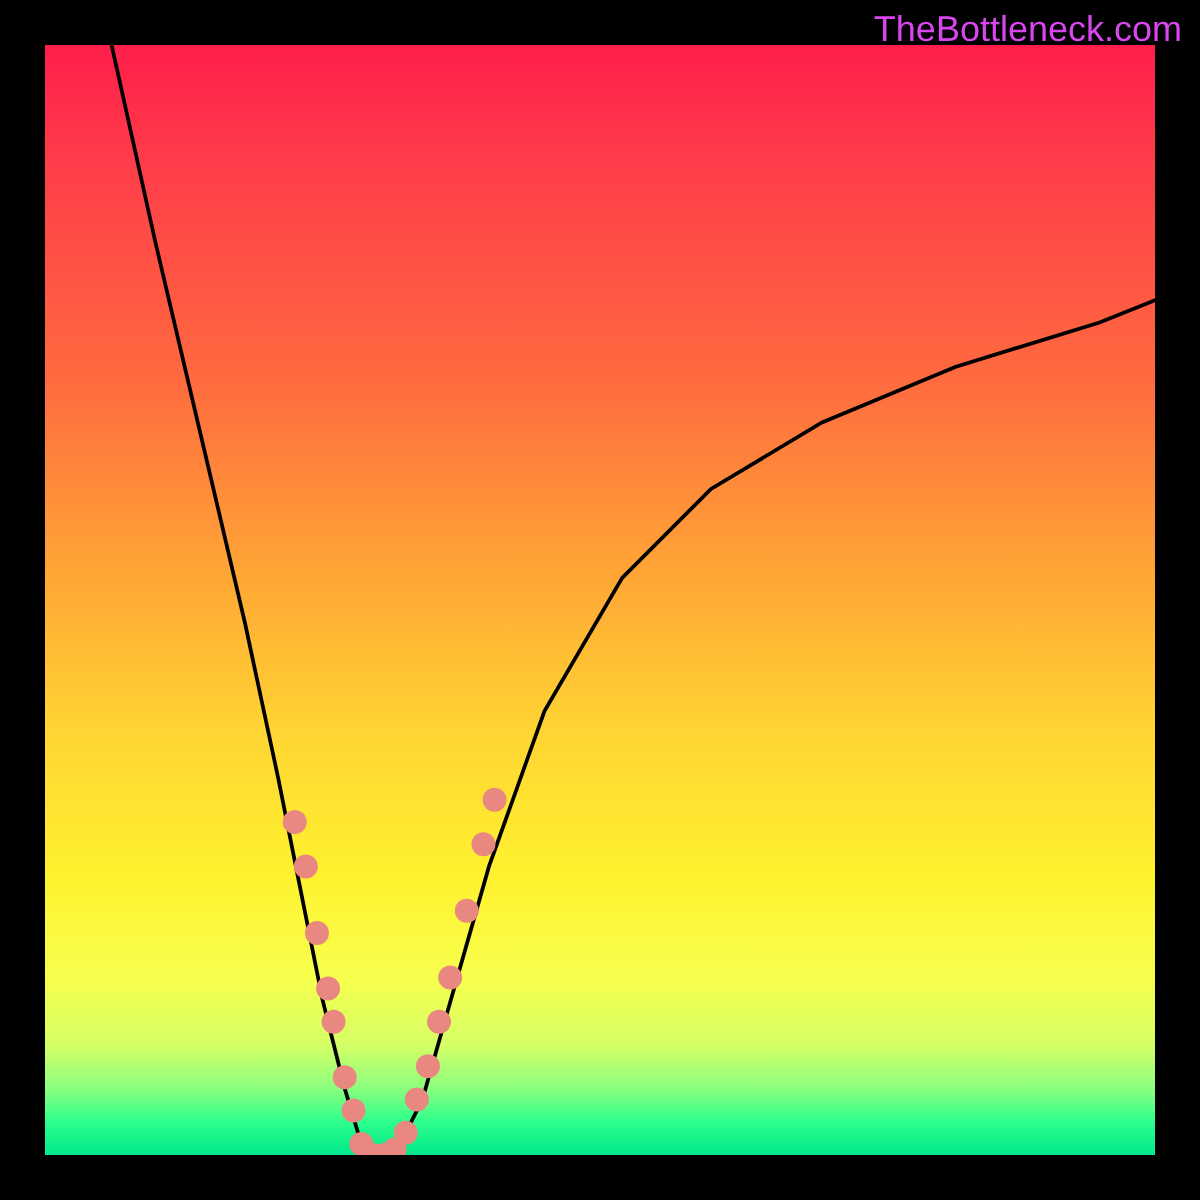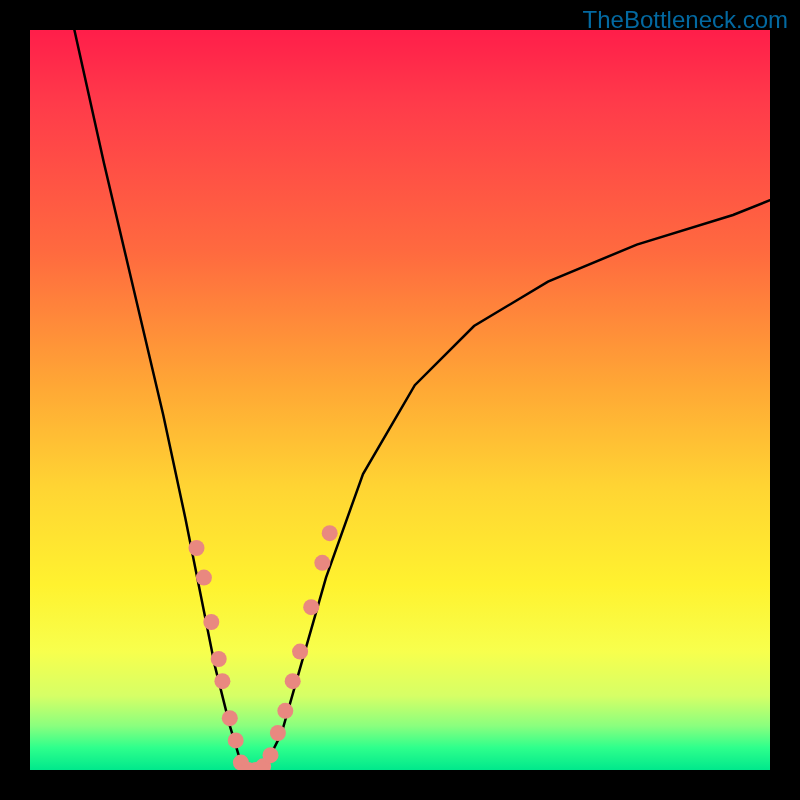--- a/index.html
+++ b/index.html
@@ -39,21 +39,21 @@
       #8bff7e 94%,
       #2eff8c 97%,
       #00e88c 100%
     );
   }
   .watermark {
     position: absolute;
     top: 6px;
     right: 12px;
     font-size: 24px;
-    color: #0369a1;
+    color: #d946ef;
     letter-spacing: 0;
     font-weight: 400;
   }
   svg.curve {
     position: absolute;
     left: 0;
     top: 0;
     width: 740px;
     height: 740px;
   }

